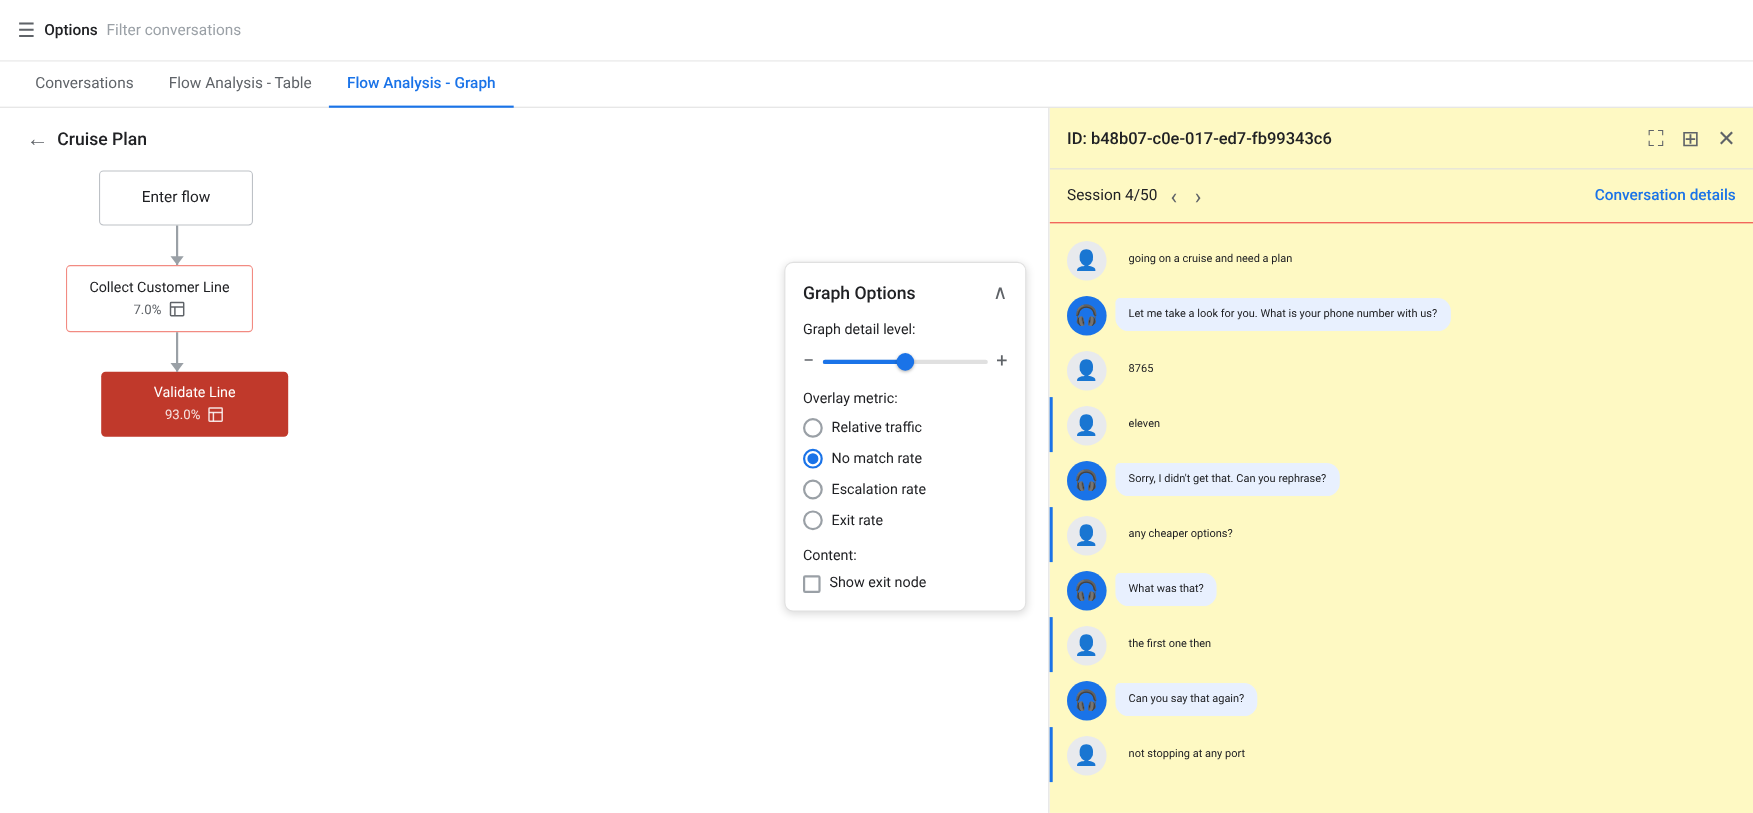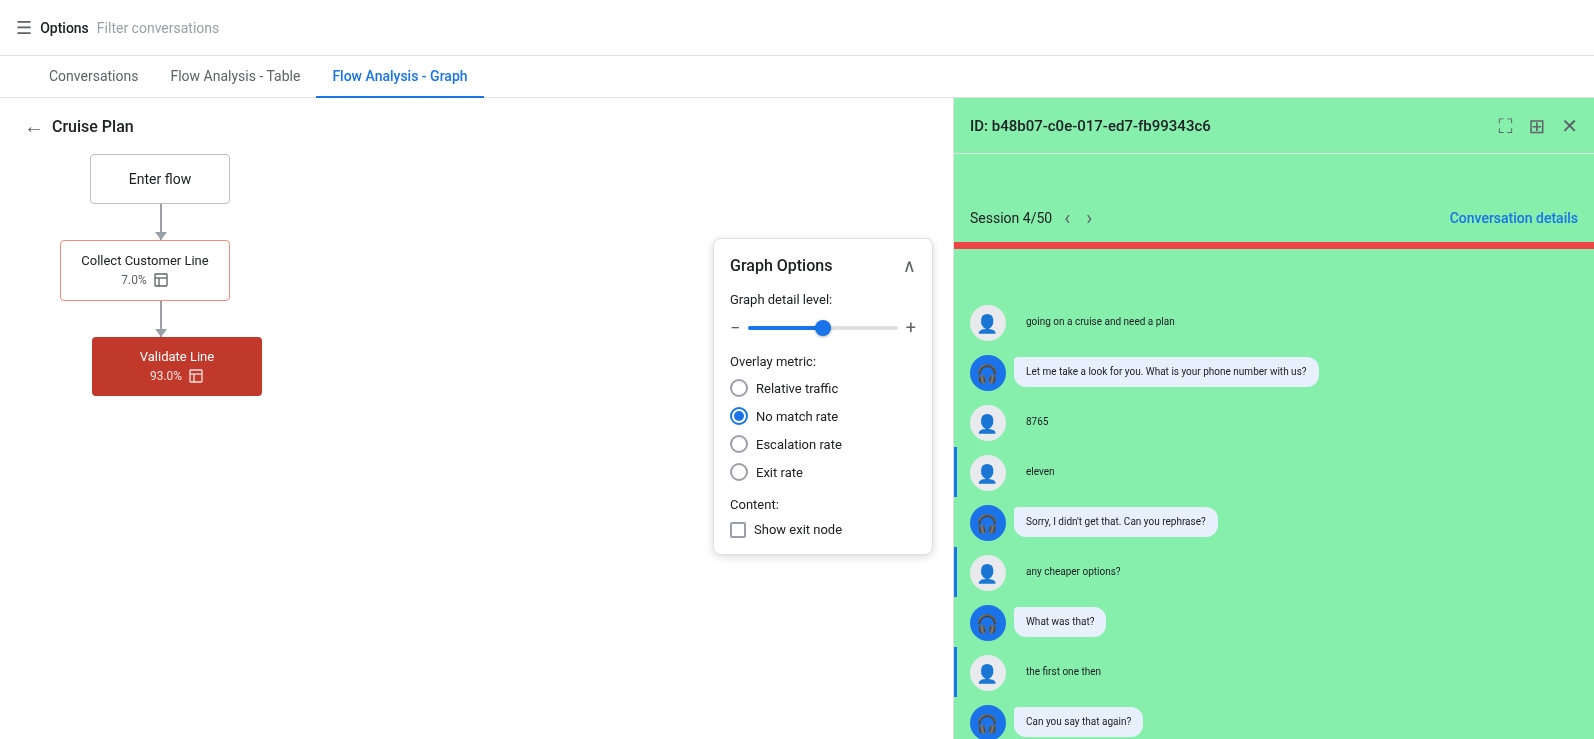--- a/index.html
+++ b/index.html
@@ -11,21 +11,21 @@
       padding: 10px 16px; border-bottom: 1px solid #e0e0e0;
       background: #fff; min-height: 56px;
     }
     .filter-icon { color: #5f6368; font-size: 18px; }
     .filter-label { font-weight: 500; color: #202124; }
     .filter-input { color: #9aa0a6; font-size: 14px; }
 
     
     .tab-bar {
       display: flex; border-bottom: 1px solid #e0e0e0;
-      background: #fff; padding: 0 33px;
+      background: #fff; padding: 0 16px;
     }
     .tab {
       padding: 12px 16px; font-size: 14px; cursor: pointer;
       color: #5f6368; border-bottom: 2px solid transparent;
       margin-bottom: -1px; white-space: nowrap;
     }
     .tab.active { color: #1a73e8; border-bottom: 2px solid #1a73e8; font-weight: 500; }
 
     
     .main-area {
@@ -129,35 +129,35 @@
     .content-section { margin-top: 4px; }
     .checkbox-item { display: flex; align-items: flex-start; gap: 8px; cursor: pointer; font-size: 13px; }
     .checkbox-box {
       width: 16px; height: 16px; border: 2px solid #9aa0a6; border-radius: 2px;
       background: #fff; flex-shrink: 0;
     }
 
     
     .right-panel {
       width: 640px; display: flex; flex-direction: column;
-      background: #86efac; overflow: hidden; gap: 40px;
+      background: #fef9c3; overflow: hidden;
     }
 
     .conv-header {
       display: flex; align-items: center; justify-content: space-between;
       padding: 12px 16px; border-bottom: 1px solid #e0e0e0;
       min-height: 56px;
     }
     .conv-id { font-size: 15px; font-weight: 500; color: #202124; }
     .conv-header-icons { display: flex; gap: 16px; align-items: center; }
     .header-icon { color: #5f6368; cursor: pointer; font-size: 20px; }
 
     .conv-subheader {
       display: flex; align-items: center; justify-content: space-between;
-      padding: 8px 16px; border-bottom: 7px solid #ef4444;
+      padding: 8px 16px; border-bottom: 1px solid #ef4444;
     }
     .session-info { display: flex; align-items: center; gap: 8px; font-size: 14px; color: #202124; }
     .nav-btn { color: #5f6368; cursor: pointer; font-size: 20px; padding: 4px; }
     .conv-details-link { color: #1a73e8; font-size: 14px; cursor: pointer; font-weight: 500; }
 
     .messages-area {
       flex: 1; overflow-y: auto; padding: 8px 0;
     }
 
     .message-row {

